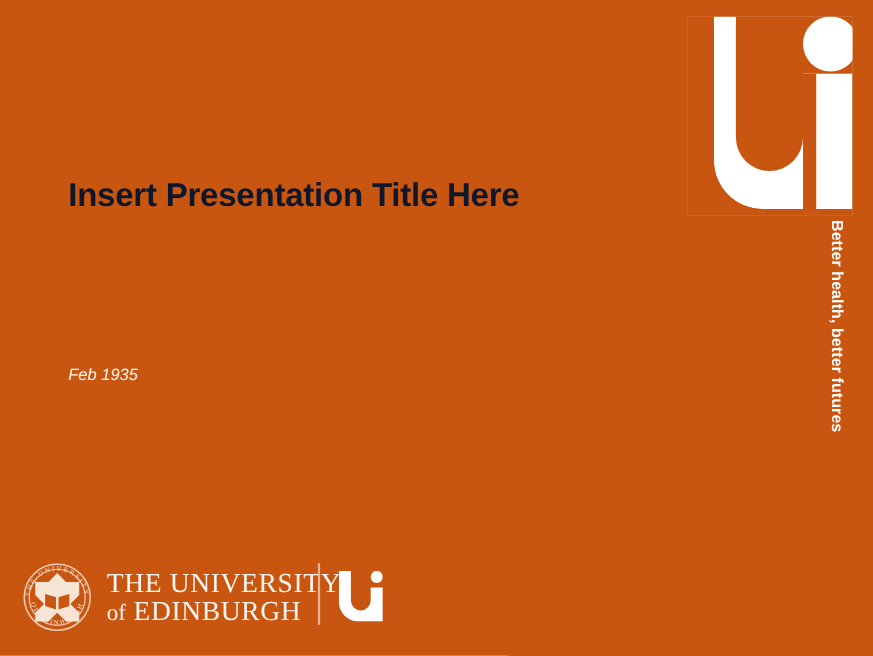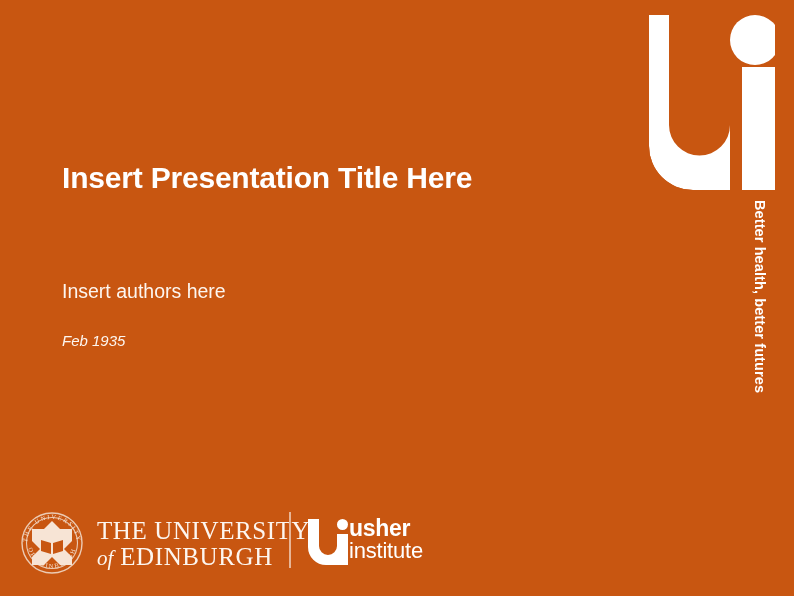--- a/index.html
+++ b/index.html
@@ -54,21 +54,21 @@
   }
 
   
   .title-block {
     position: absolute;
     left: 62px;
     top: 158px;
     width: 480px;
   }
   .slide-title {
-    color: #ffffff;
+    color: #0f172a;
     font-size: 30px;
     font-weight: bold;
     line-height: 1.33;
     letter-spacing: -0.2px;
     margin: 0;
   }
   .slide-authors {
     color: #fdf6f0;
     font-size: 19.5px;
     font-weight: normal;
@@ -123,21 +123,20 @@
     letter-spacing: 0.6px;
     display: block;
   }
   .uoe-line2 {
     font-size: 25px;
     letter-spacing: 0.6px;
     display: block;
     white-space: nowrap;
   }
   .uoe-of {
-    font-style: italic;
     font-size: 21px;
     letter-spacing: 0;
   }
 
   .footer-divider {
     position: absolute;
     left: 289px;
     top: 12px;
     width: 1.5px;
     height: 56px;
@@ -200,21 +199,20 @@
       <circle cx="130" cy="25" r="25" fill="#ffffff"></circle>
     </svg>
   </div>
 
   <div class="tagline-wrap">
     <span class="tagline">Better health, better futures</span>
   </div>
 
   <div class="title-block">
     <h1 class="slide-title">Insert Presentation Title Here</h1>
-    <p class="slide-authors">Insert authors here</p>
     <p class="slide-date">Feb 1935</p>
   </div>
 
   <div class="footer">
 
     <div class="crest">
       <svg viewBox="0 0 66 69" xmlns="http://www.w3.org/2000/svg">
         <defs>
           <path id="arcTop" d="M 8 36 A 25 25 0 0 1 58 36"></path>
           <path id="arcBot" d="M 9 36 A 24 24 0 0 0 57 36"></path>
@@ -243,20 +241,16 @@
 
     <div class="footer-divider"></div>
 
     <div class="usher-logo">
       <div class="usher-mark">
         <svg viewBox="0 0 40 46" xmlns="http://www.w3.org/2000/svg">
           <path d="M0 0 L11 0 L11 27 A9 9 0 0 0 29 27 L29 15 L40 15 L40 46 L18 46 A18 18 0 0 1 0 28 Z" fill="#ffffff"></path>
           <circle cx="34.5" cy="5.5" r="5.5" fill="#ffffff"></circle>
         </svg>
       </div>
-      <div class="usher-words">
-        <span class="usher-word-top">usher</span>
-        <span class="usher-word-bottom">institute</span>
-      </div>
     </div>
 
   </div>
 </div>
 
 </body></html>

